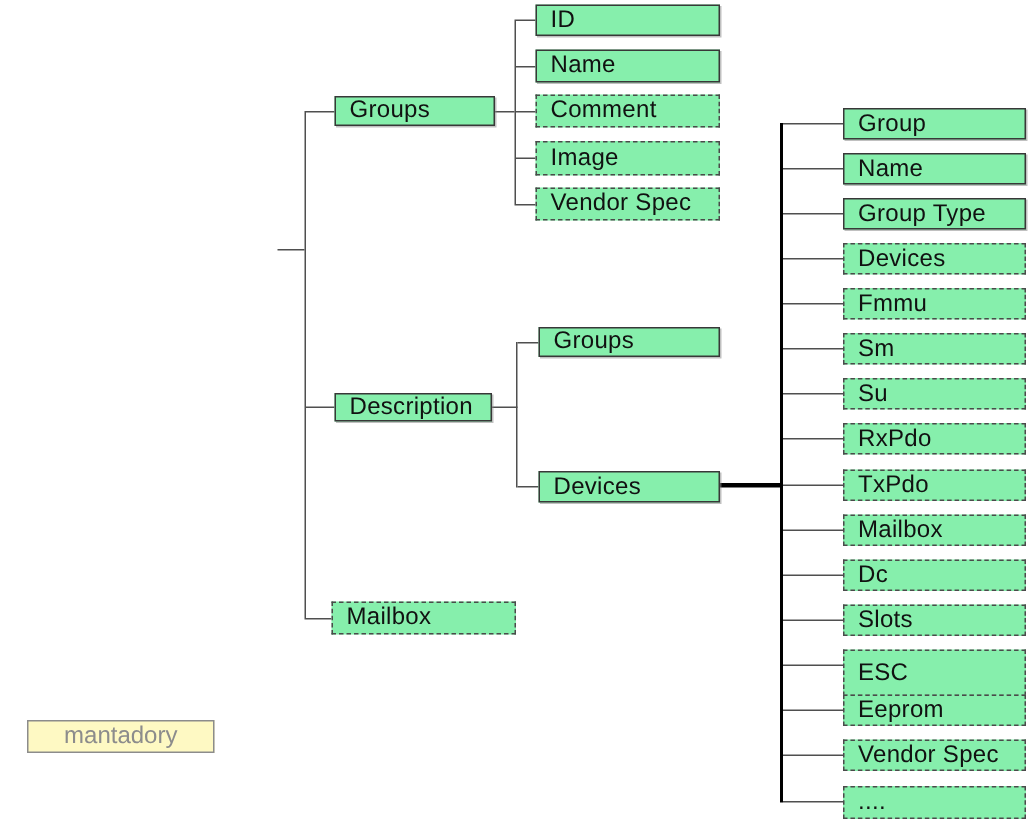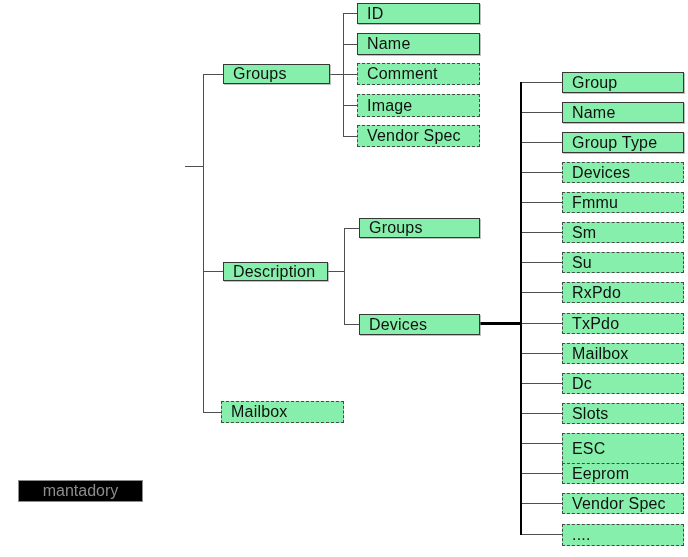--- a/index.html
+++ b/index.html
@@ -35,21 +35,21 @@
   .vline.thick{width:2px;background:#000000;}
   .legend-node{
     position:absolute;
     box-sizing:border-box;
     border:1px solid #8c8c8c;
     color:#8c8c8c;
     font-size:16px;
     display:flex;
     align-items:center;
     justify-content:center;
-    background:#000000;
+    background:#fef9c3;
     white-space:nowrap;
   }
   .legend-node.dashed{border-style:dashed;}
 </style>
 </head>
 <body>
 
 <div class="canvas">
 
   <div class="hline" style="left:185px;top:166px;width:18px;"></div>

